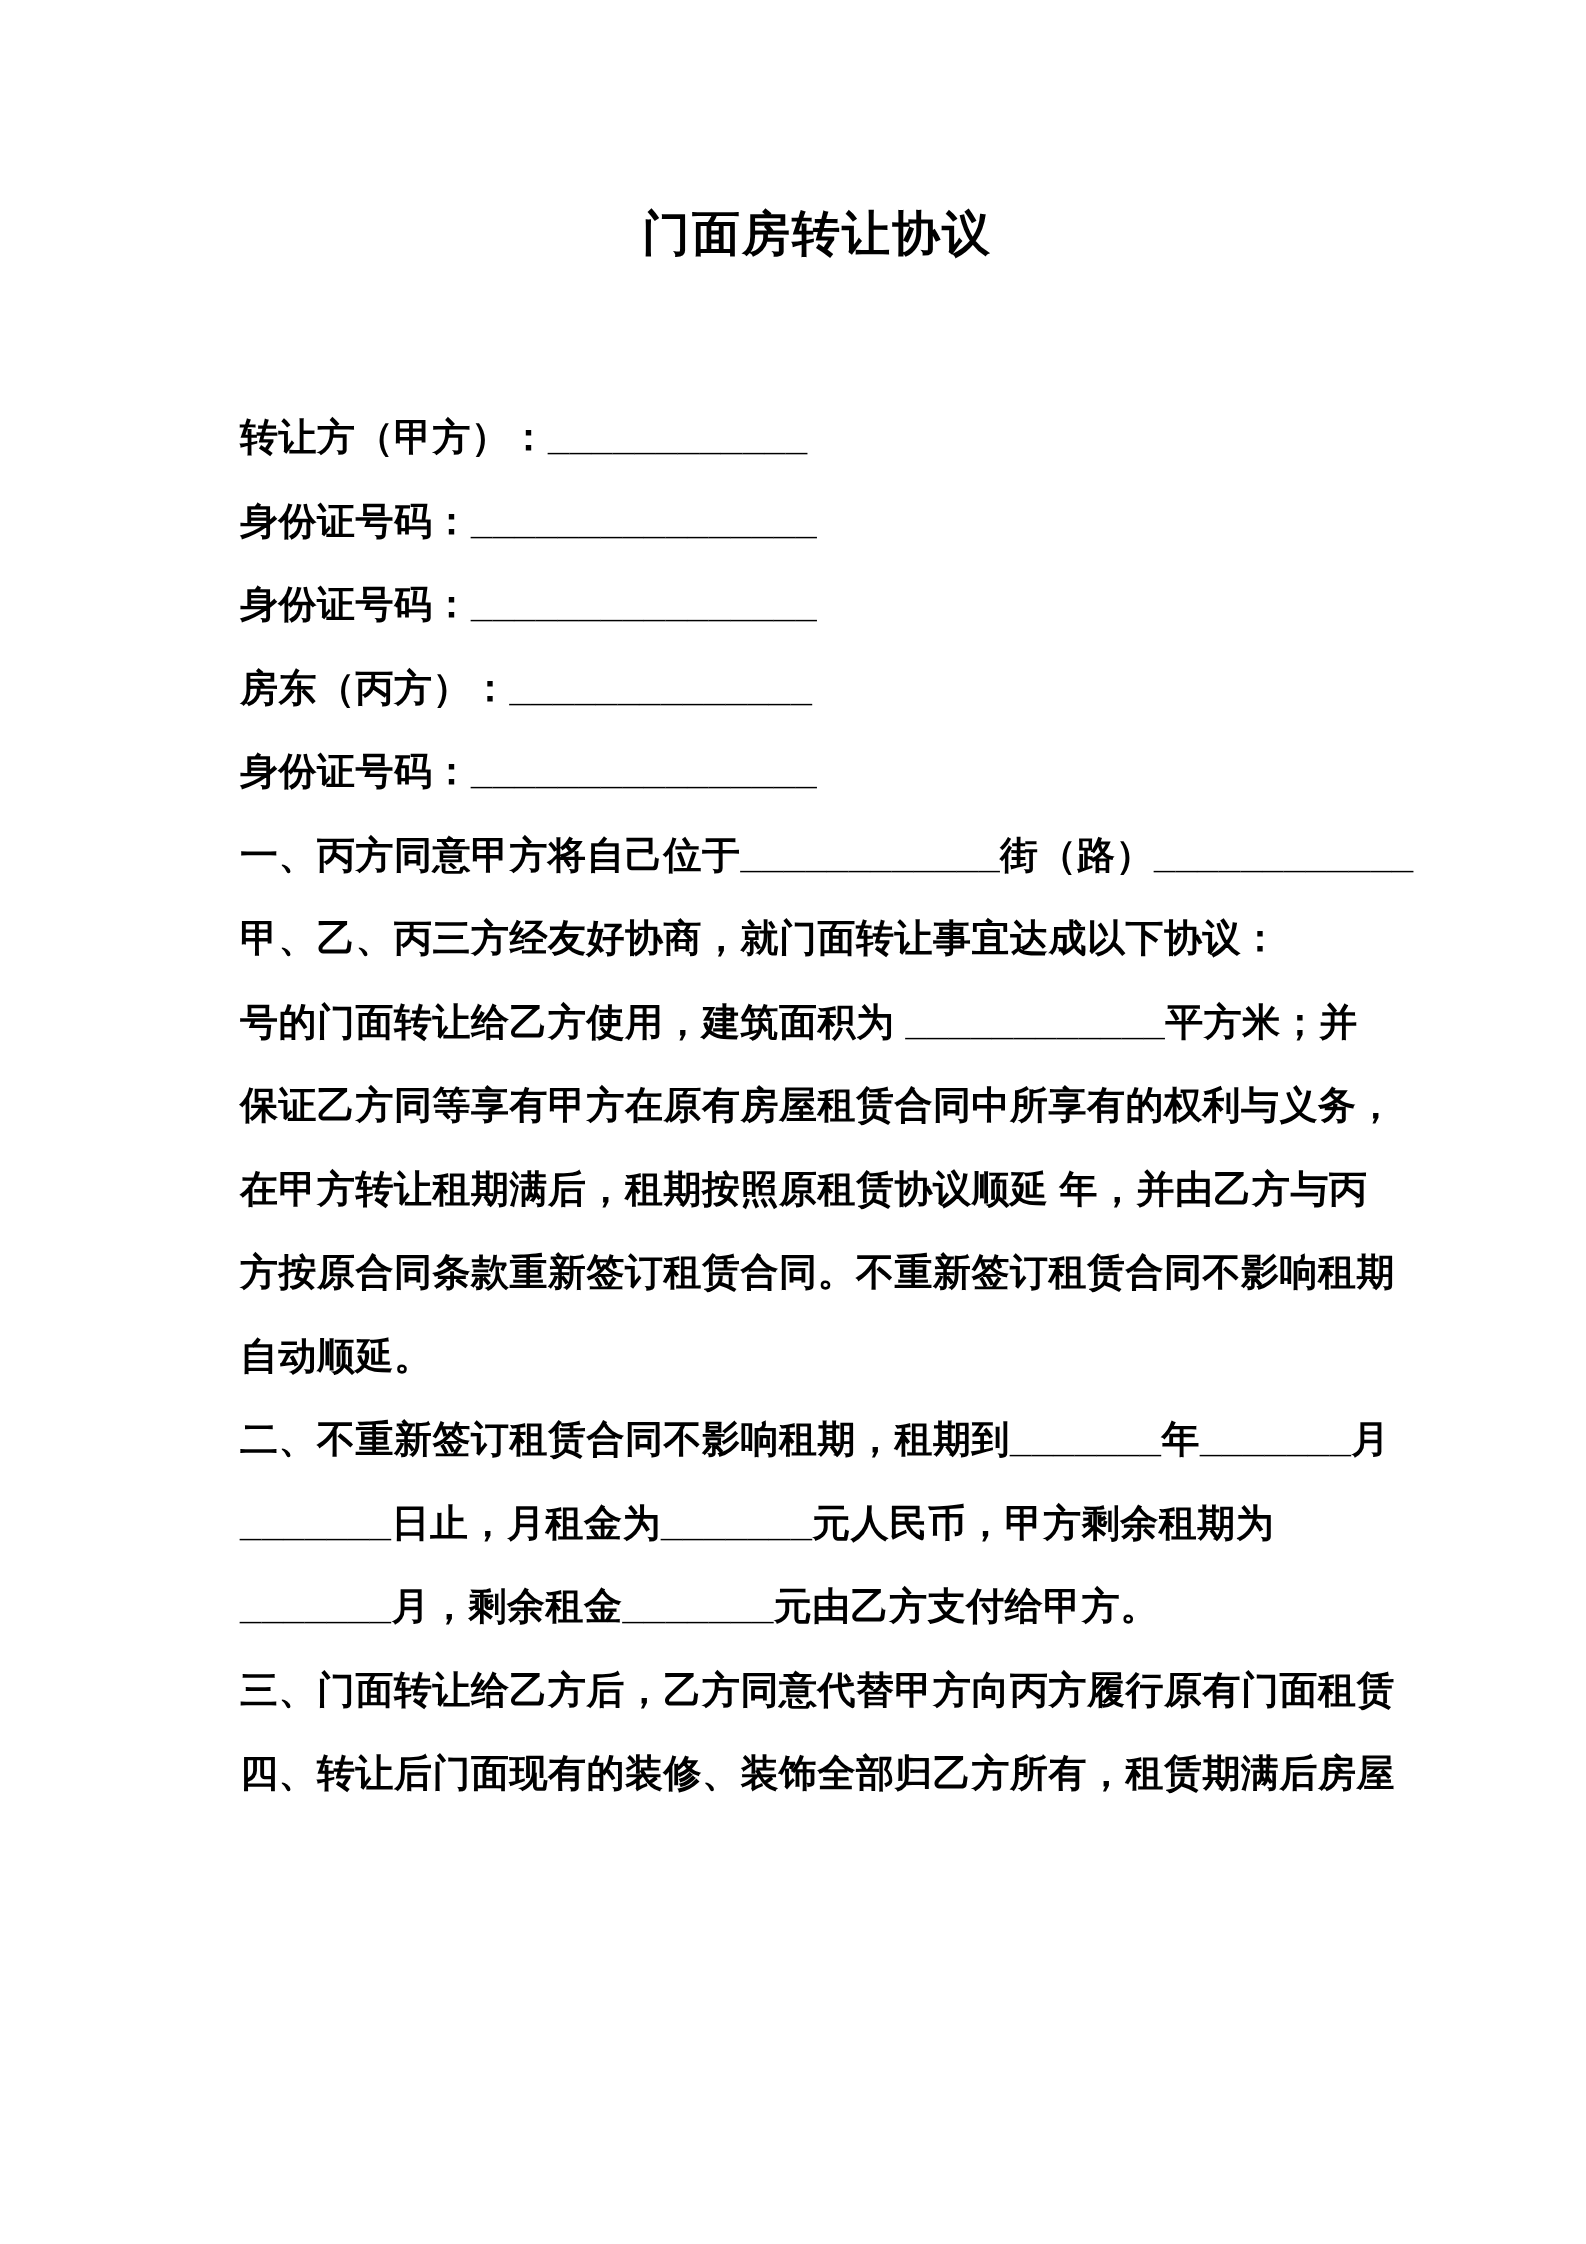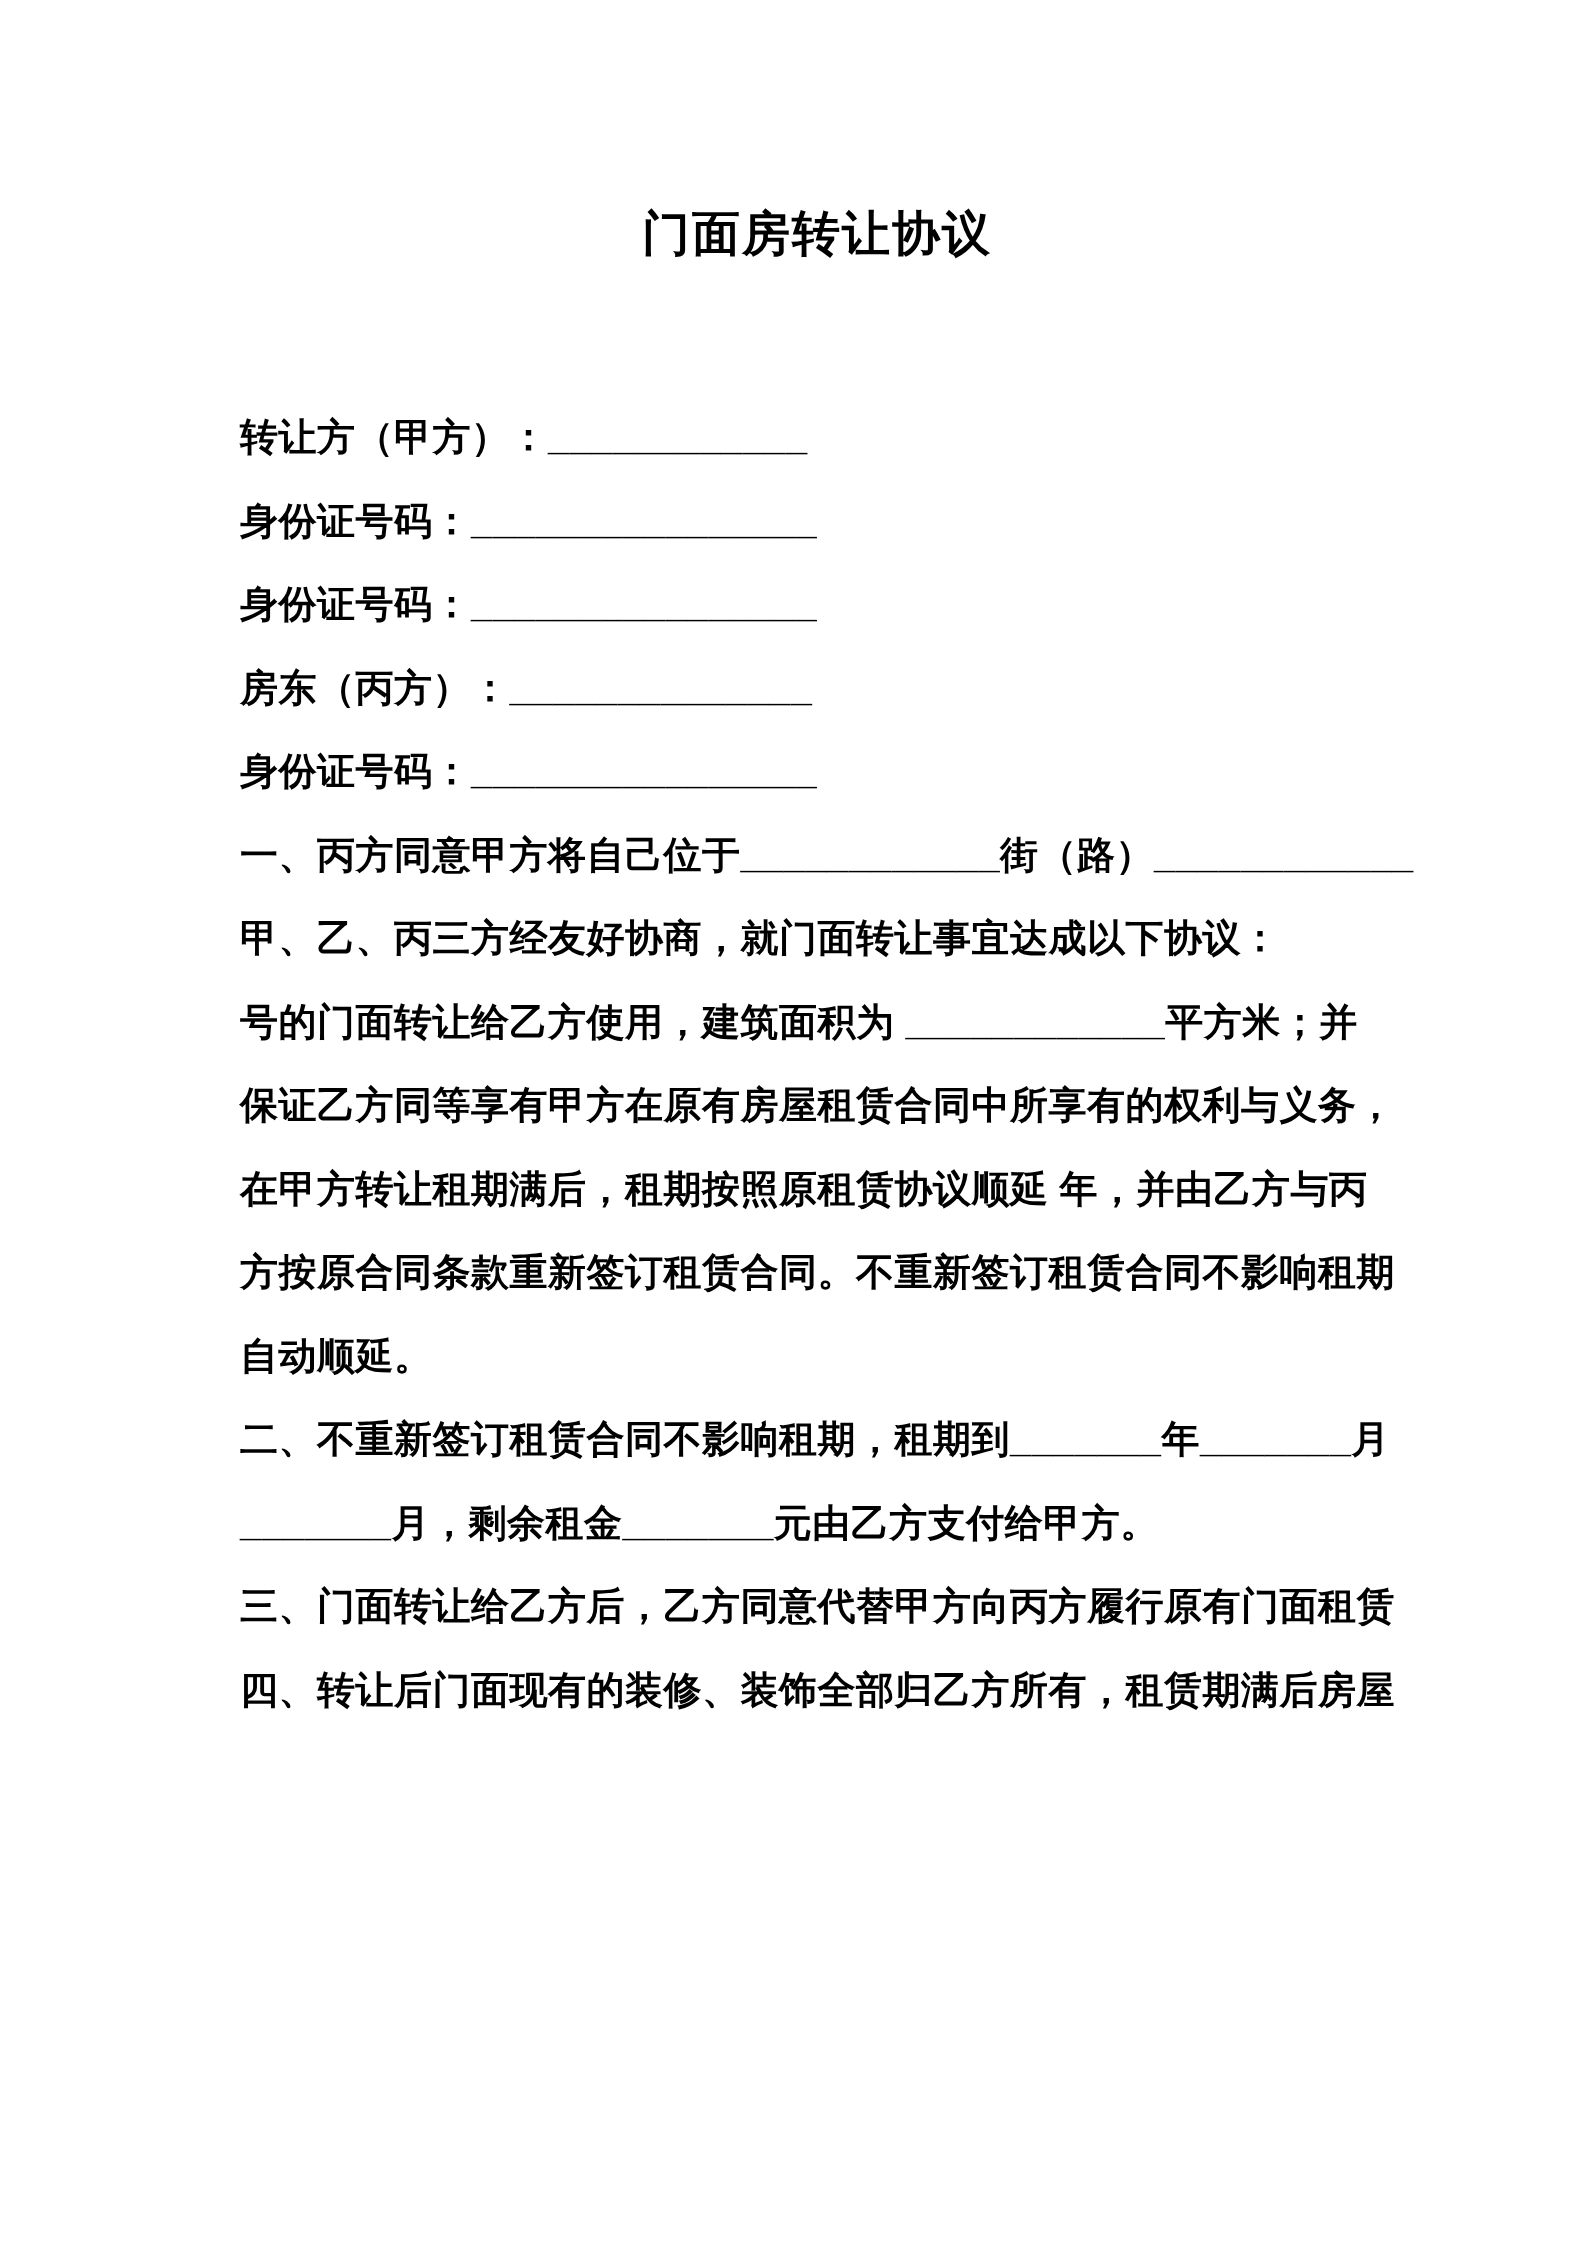--- a/index.html
+++ b/index.html
@@ -53,17 +53,18 @@
     <div class="line">房东（丙方）：______________</div>
     <div class="line">身份证号码：________________</div>
     <div class="line">一、丙方同意甲方将自己位于____________街（路）____________</div>
     <div class="line">甲、乙、丙三方经友好协商，就门面转让事宜达成以下协议：</div>
     <div class="line">号的门面转让给乙方使用，建筑面积为 ____________平方米；并</div>
     <div class="line">保证乙方同等享有甲方在原有房屋租赁合同中所享有的权利与义务，</div>
     <div class="line">在甲方转让租期满后，租期按照原租赁协议顺延 年，并由乙方与丙</div>
     <div class="line">方按原合同条款重新签订租赁合同。不重新签订租赁合同不影响租期</div>
     <div class="line">自动顺延。</div>
     <div class="line">二、不重新签订租赁合同不影响租期，租期到_______年_______月</div>
+    <div class="line">_______日止，月租金为_______元人民币，甲方剩余租期为</div>
     <div class="line">_______月，剩余租金_______元由乙方支付给甲方。</div>
     <div class="line">三、门面转让给乙方后，乙方同意代替甲方向丙方履行原有门面租赁</div>
     <div class="line">四、转让后门面现有的装修、装饰全部归乙方所有，租赁期满后房屋</div>
   </div>
 </div>
 
 </body></html>

